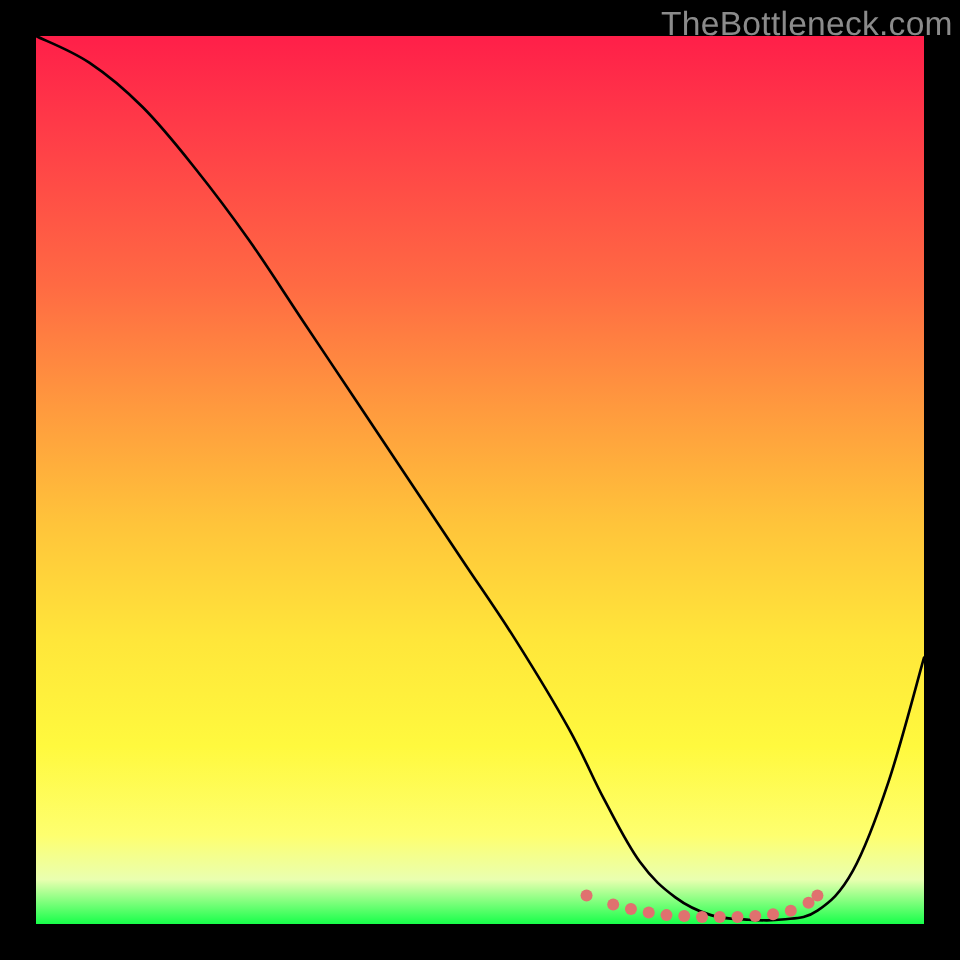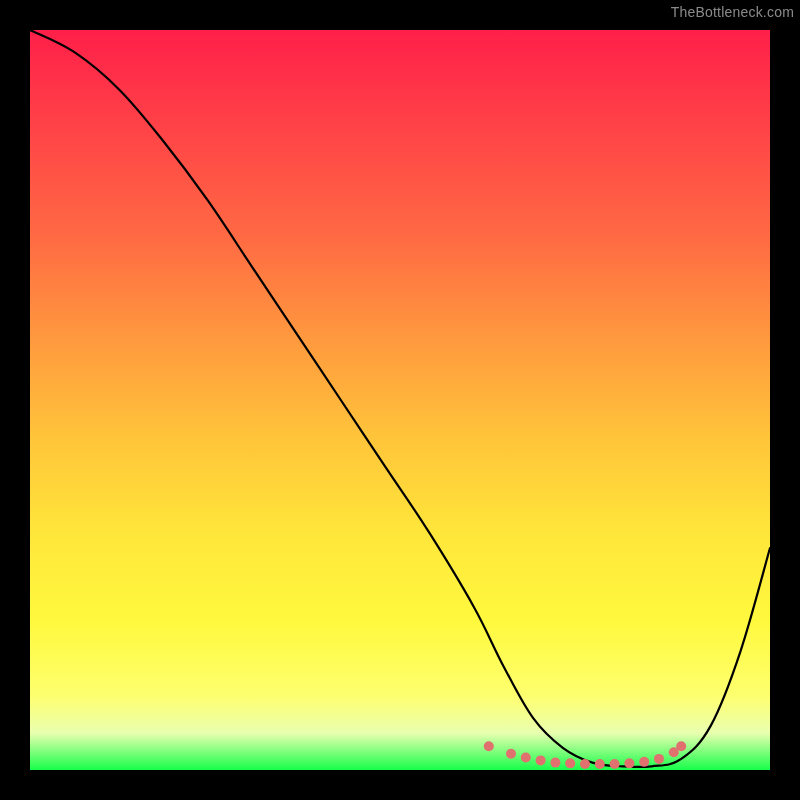--- a/index.html
+++ b/index.html
@@ -44,21 +44,21 @@
     top: 0;
     width: 740px;
     height: 740px;
     overflow: visible;
   }
   .watermark {
     position: absolute;
     top: 4px;
     right: 6px;
     color: #8b8b8b;
-    font-size: 14px;
+    font-size: 28px;
     font-weight: 500;
     letter-spacing: 0.2px;
     user-select: none;
   }
 </style>
 </head>
 <body>
 
 <div class="stage">
 

